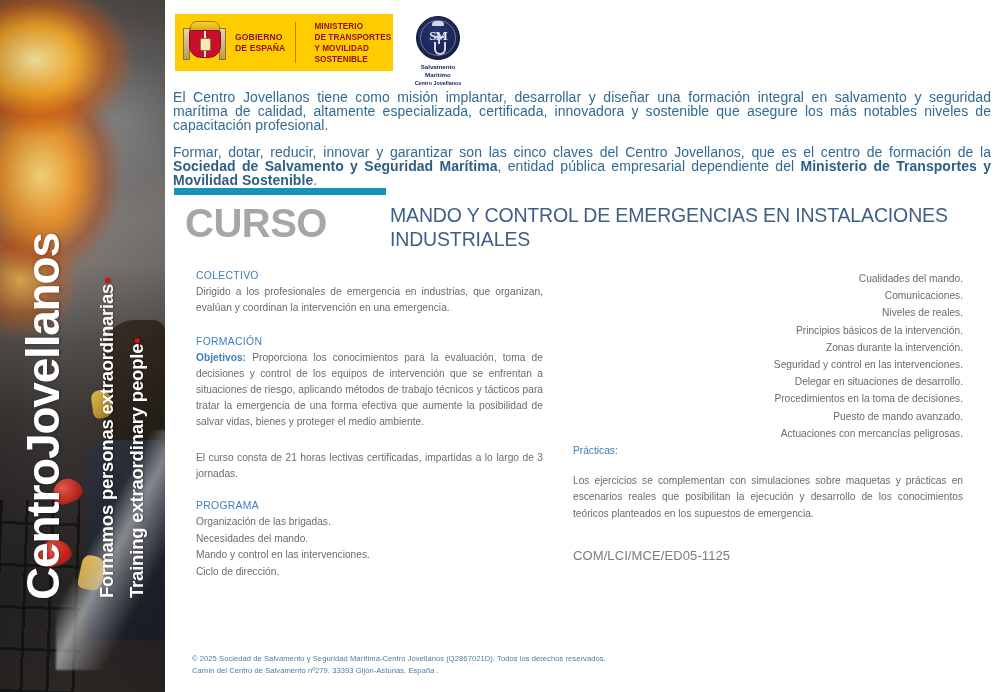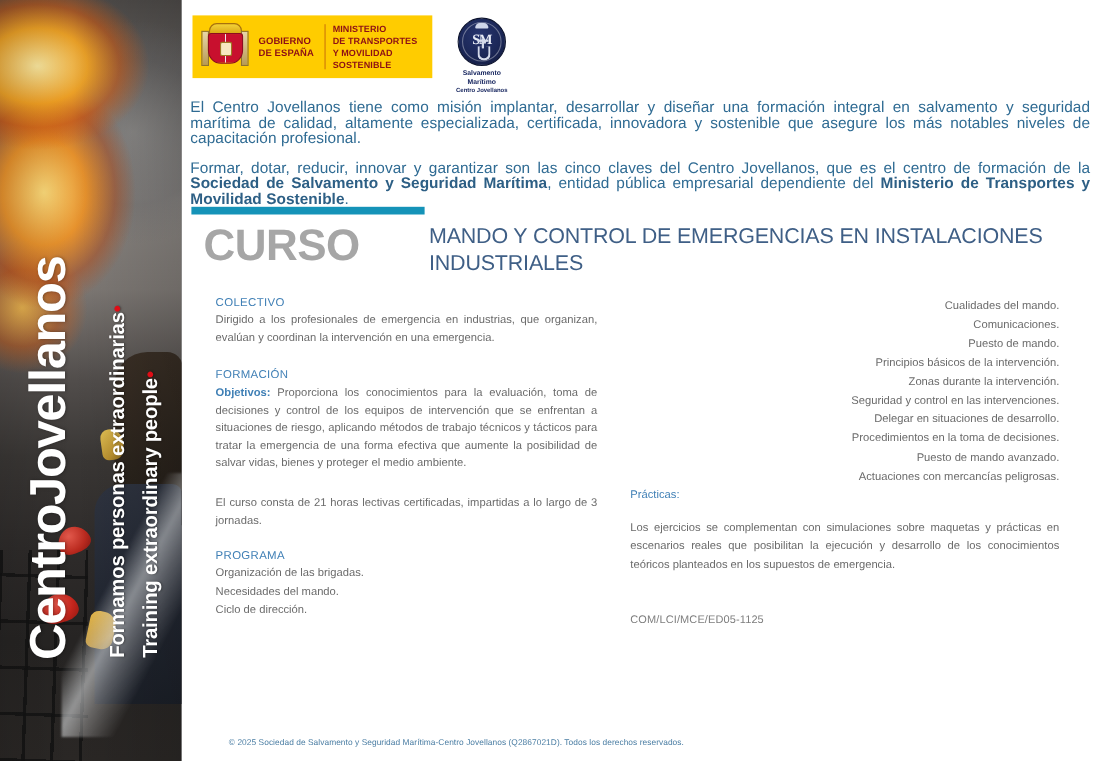--- a/index.html
+++ b/index.html
@@ -246,21 +246,21 @@
     letter-spacing: .1px;
     flex: none;
   }
   .gob-sep {
     position: absolute;
     left: 120px; top: 8px;
     width: 1px; height: 41px;
     background: rgba(141,16,21,.45);
   }
   .min-txt {
-    margin-left: 17px;
+    margin-left: 29px;
     color: #8d1015;
     font-size: 8.2px;
     font-weight: 700;
     line-height: 11px;
     letter-spacing: .1px;
   }
 
   .sm-logo {
     margin-left: 14px;
     width: 62px;
@@ -442,38 +442,38 @@
     margin: 0 0 14px 0;
   }
   .pract-body {
     color: #6b6b6b;
     font-size: 10.2px;
     line-height: 16.2px;
     text-align: justify;
     margin: 0;
   }
   .refcode {
-    margin-top: 36px;
+    margin-top: 26px;
     color: #7d7d7d;
-    font-size: 10px;
+    font-size: 13px;
     letter-spacing: .1px;
   }
 
   
   .footer {
     position: absolute;
     left: 27px;
     top: 653px;
     width: 790px;
     color: #4a7da3;
     font-size: 7.6px;
     line-height: 12px;
     letter-spacing: .05px;
   }
-  .footer div { margin: 16px; }
+  .footer div { margin: 0; }
 </style>
 </head>
 <body>
 
 <div class="page">
 
   <div class="banner">
     <div class="banner-photo"></div>
     <div class="scaffold"></div>
     <div class="ff-body2"></div>
@@ -545,29 +545,30 @@
 
         <div class="sec-head">FORMACIÓN</div>
         <div class="sec-body"><span class="lbl">Objetivos:</span><span> Proporciona los conocimientos para la evaluación, toma de decisiones y control de los equipos de intervención que se enfrentan a situaciones de riesgo, aplicando métodos de trabajo técnicos y tácticos para tratar la emergencia de una forma efectiva que aumente la posibilidad de salvar vidas, bienes y proteger el medio ambiente.</span></div>
 
         <div class="sec-body tight">El curso consta de 21 horas lectivas certificadas, impartidas a lo largo de 3 jornadas.</div>
 
         <div class="sec-head">PROGRAMA</div>
         <ul class="prog-list">
           <li>Organización de las brigadas.</li>
           <li>Necesidades del mando.</li>
+          <li>Mando y control en las intervenciones.</li>
           <li>Ciclo de dirección.</li>
         </ul>
       </div>
 
       <div class="col-right">
         <ul class="right-list">
           <li>Cualidades del mando.</li>
           <li>Comunicaciones.</li>
-          <li>Puesto de mando.</li>
+          <li>Niveles de reales.</li>
           <li>Principios básicos de la intervención.</li>
           <li>Zonas durante la intervención.</li>
           <li>Seguridad y control en las intervenciones.</li>
           <li>Delegar en situaciones de desarrollo.</li>
           <li>Procedimientos en la toma de decisiones.</li>
           <li>Puesto de mando avanzado.</li>
           <li>Actuaciones con mercancías peligrosas.</li>
         </ul>
         <div class="pract-head">Prácticas:</div>
         <div class="pract-body">Los ejercicios se complementan con simulaciones sobre maquetas y prácticas en escenarios reales que posibilitan la ejecución y desarrollo de los conocimientos teóricos planteados en los supuestos de emergencia.</div>

